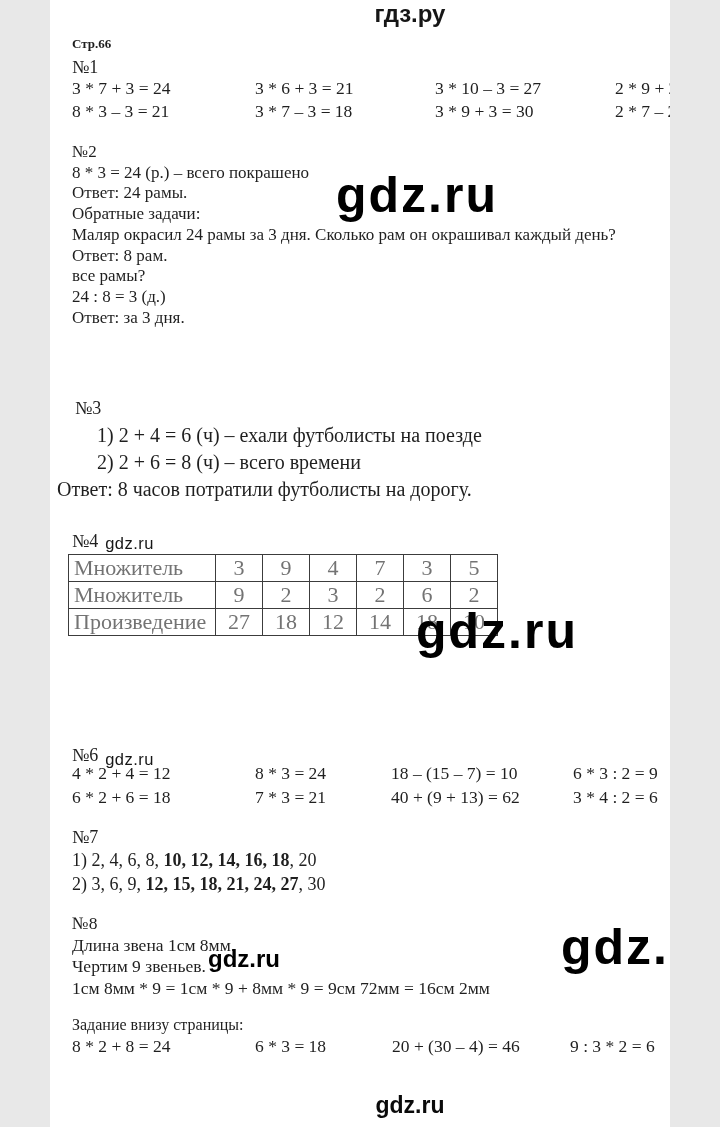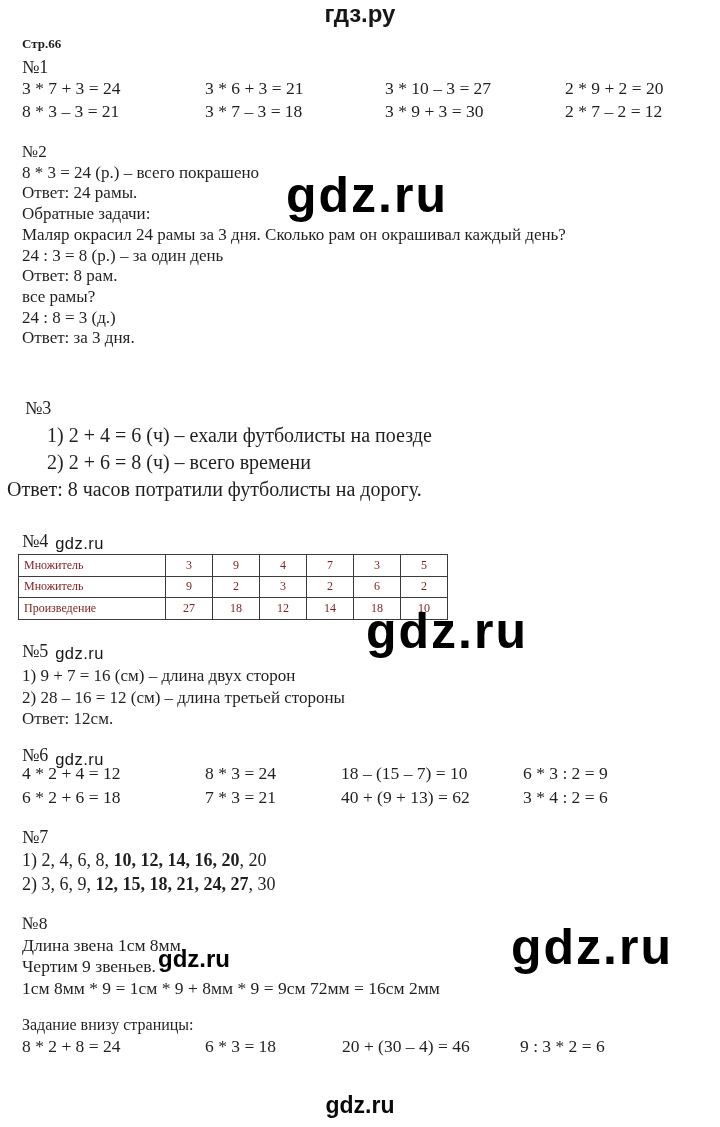--- a/index.html
+++ b/index.html
@@ -1,17 +1,17 @@
 <!DOCTYPE html>
 <html><head>
 <meta charset="utf-8">
 <style>
   html,body{margin:0;padding:0;background:#e8e8e8;}
   .page{
-    position:relative;width:720px;height:1127px;background:#ffffff;
+    position:relative;width:620px;height:1127px;background:#ffffff;
     font-family:"Liberation Serif",serif;color:#1f1f1f;overflow:hidden;
     margin:0 auto;
   }
   .abs{position:absolute;white-space:nowrap;}
   .site-header{
     position:absolute;top:0;left:0;width:720px;text-align:center;
     font-family:"Liberation Sans",sans-serif;font-weight:bold;font-size:24px;color:#161616;
   }
   .page-label{font-weight:bold;font-size:13px;}
   .task-label{font-size:18px;}
@@ -31,21 +31,21 @@
   .wm-m{
     position:absolute;font-family:"Liberation Sans",sans-serif;font-weight:bold;
     font-size:24px;line-height:1;color:#000;white-space:nowrap;
   }
   .wm-s{
     font-family:"Liberation Sans",sans-serif;font-size:16.5px;color:#161616;
     margin-left:7px;vertical-align:-2px;letter-spacing:0.5px;
   }
   table.mult{
     border-collapse:collapse;position:absolute;left:18px;top:554px;
-    font-size:12px;color:#7f1d1d;
+    font-size:22px;color:#737373;
   }
   table.mult td{border:1.6px solid #3c3c3c;height:20.5px;padding:0;}
   table.mult td.h{width:141px;padding-left:5px;text-align:left;}
   table.mult td.n{width:46px;text-align:center;}
   .footer-label{
     position:absolute;top:1092px;left:0;width:720px;text-align:center;
     font-family:"Liberation Sans",sans-serif;font-weight:bold;font-size:23px;color:#0a0a0a;
   }
 </style>
 </head>
@@ -70,21 +70,20 @@
     <span class="eq" style="top:101px;left:385px">3 * 9 + 3 = 30</span>
     <span class="eq" style="top:101px;left:565px">2 * 7 – 2 = 12</span>
   </div>
 
   <div class="tblock s2" style="top:142px">
     <div class="ln task-label">№2</div>
     <div class="ln">8 * 3 = 24 (р.) – всего покрашено</div>
     <div class="ln">Ответ: 24 рамы.</div>
     <div class="ln"><span class="u">Обратные задачи:</span></div>
     <div class="ln">Маляр окрасил 24 рамы за 3 дня. Сколько рам он окрашивал каждый день?</div>
-    <div class="ln">24 : 3 = 8 (р.) – за один день</div>
     <div class="ln">Ответ: 8 рам.</div>
     <div class="ln">все рамы?</div>
     <div class="ln">24 : 8 = 3 (д.)</div>
     <div class="ln">Ответ: за 3 дня.</div>
   </div>
 
   <div class="wm-xl" style="top:170px;left:286px">gdz.ru</div>
 
   <div class="abs task-label" style="top:398px;left:25px">№3</div>
   <div class="abs big3" style="top:424px;left:47px">1) 2 + 4 = 6 (ч) – ехали футболисты на поезде</div>
@@ -121,46 +120,40 @@
       <td class="n">12</td>
       <td class="n">14</td>
       <td class="n">18</td>
       <td class="n">10</td>
     </tr>
   </tbody>
     </table>
 
   <div class="wm-xl" style="top:606px;left:366px">gdz.ru</div>
 
-  <div class="tblock s5" style="top:641px">
-    <div class="ln"><span class="task-label">№5</span><span class="wm-s">gdz.ru</span></div>
-    <div class="ln">1) 9 + 7 = 16 (см) – длина двух сторон</div>
-    <div class="ln">2) 28 – 16 = 12 (см) – длина третьей стороны</div>
-    <div class="ln">Ответ: 12см.</div>
-  </div>
 
   <div class="abs" style="top:745px;left:22px">
     <span class="task-label">№6</span><span class="wm-s" style="vertical-align:-4px">gdz.ru</span>
   </div>
   <div>
     <span class="eq" style="top:763px;left:22px">4 * 2 + 4 = 12</span>
     <span class="eq" style="top:763px;left:205px">8 * 3 = 24</span>
     <span class="eq" style="top:763px;left:341px">18 – (15 – 7) = 10</span>
     <span class="eq" style="top:763px;left:523px">6 * 3 : 2 = 9</span>
   </div>
   <div>
     <span class="eq" style="top:787px;left:22px">6 * 2 + 6 = 18</span>
     <span class="eq" style="top:787px;left:205px">7 * 3 = 21</span>
     <span class="eq" style="top:787px;left:341px">40 + (9 + 13) = 62</span>
     <span class="eq" style="top:787px;left:523px">3 * 4 : 2 = 6</span>
   </div>
 
   <div class="abs task-label" style="top:827px;left:22px">№7</div>
   <div class="abs" style="top:850px;left:22px;font-size:18px">
-    <span>1) 2, 4, 6, 8, </span><span class="b">10, 12, 14, 16, 20</span><span>, 20</span>
+    <span>1) 2, 4, 6, 8, </span><span class="b">10, 12, 14, 16, 18</span><span>, 20</span>
   </div>
   <div class="abs" style="top:874px;left:22px;font-size:18px">
     <span>2) 3, 6, 9, </span><span class="b">12, 15, 18, 21, 24, 27</span><span>, 30</span>
   </div>
 
   <div class="tblock s8" style="top:913px">
     <div class="ln task-label">№8</div>
     <div class="ln">Длина звена 1см 8мм.</div>
     <div class="ln">Чертим 9 звеньев.</div>
     <div class="ln">1см 8мм * 9 = 1см * 9 + 8мм * 9 = 9см 72мм = 16см 2мм</div>

